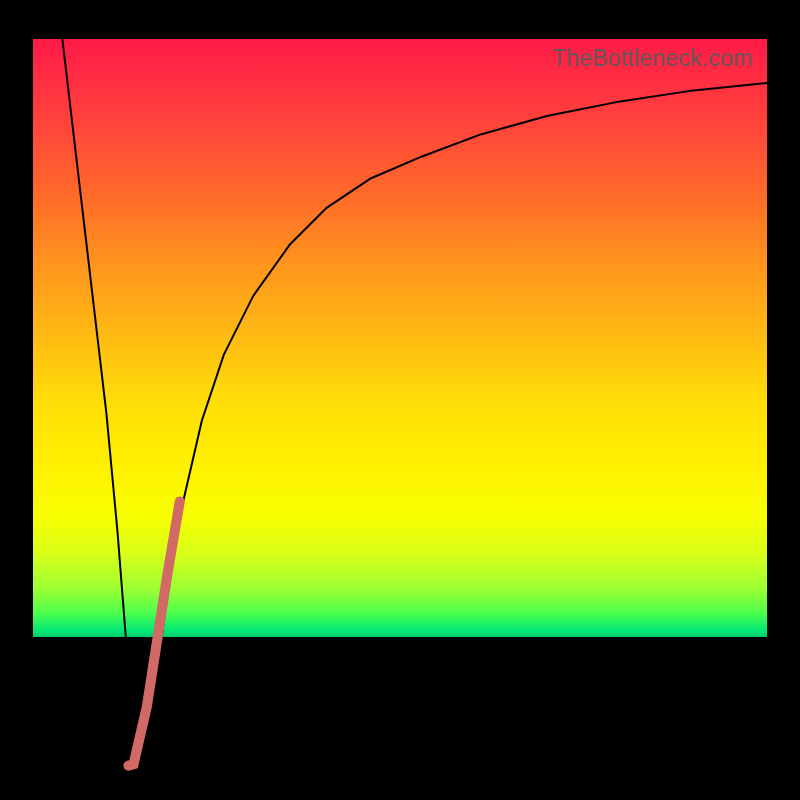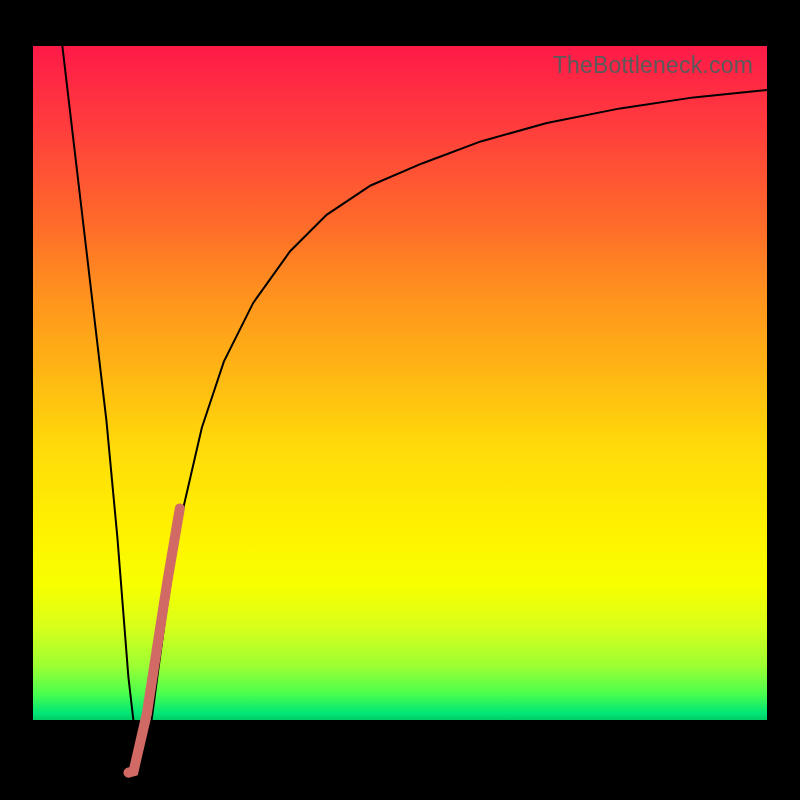--- a/index.html
+++ b/index.html
@@ -13,23 +13,23 @@
   }
   .frame {
     position: relative;
     width: 800px;
     height: 800px;
     background: #000;
   }
   .plot-area {
     position: absolute;
     left: 33px;
-    top: 46px;
+    top: 39px;
     width: 734px;
-    height: 674px;
+    height: 598px;
     background: linear-gradient(to bottom,
       #ff1a48 0%,
       #ff3d3d 12%,
       #ff6a2a 26%,
       #ff8f1f 36%,
       #ffb514 48%,
       #ffdc09 60%,
       #fff200 72%,
       #f7ff00 80%,
       #d9ff1a 86%,

